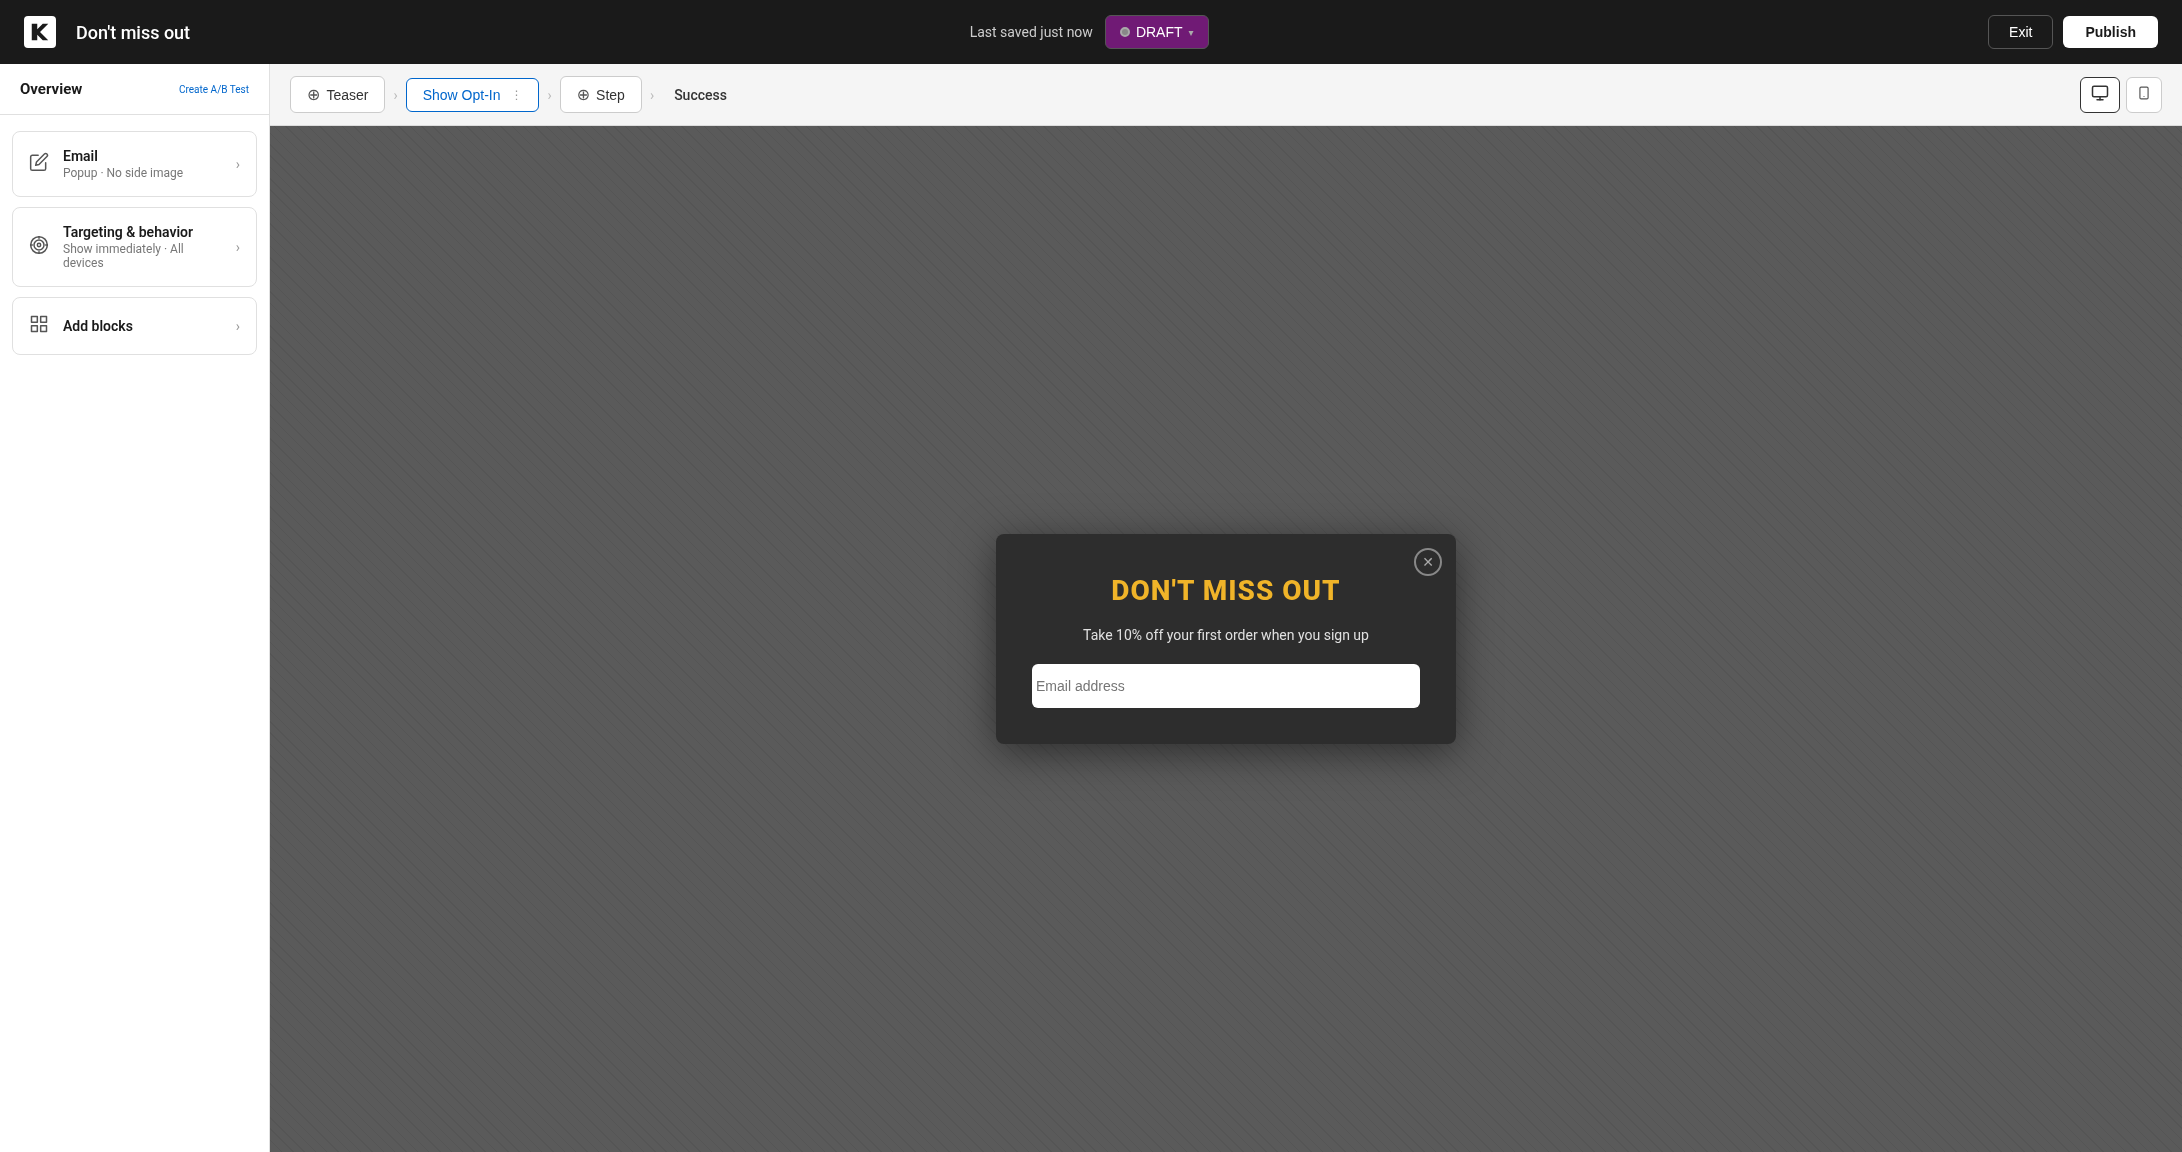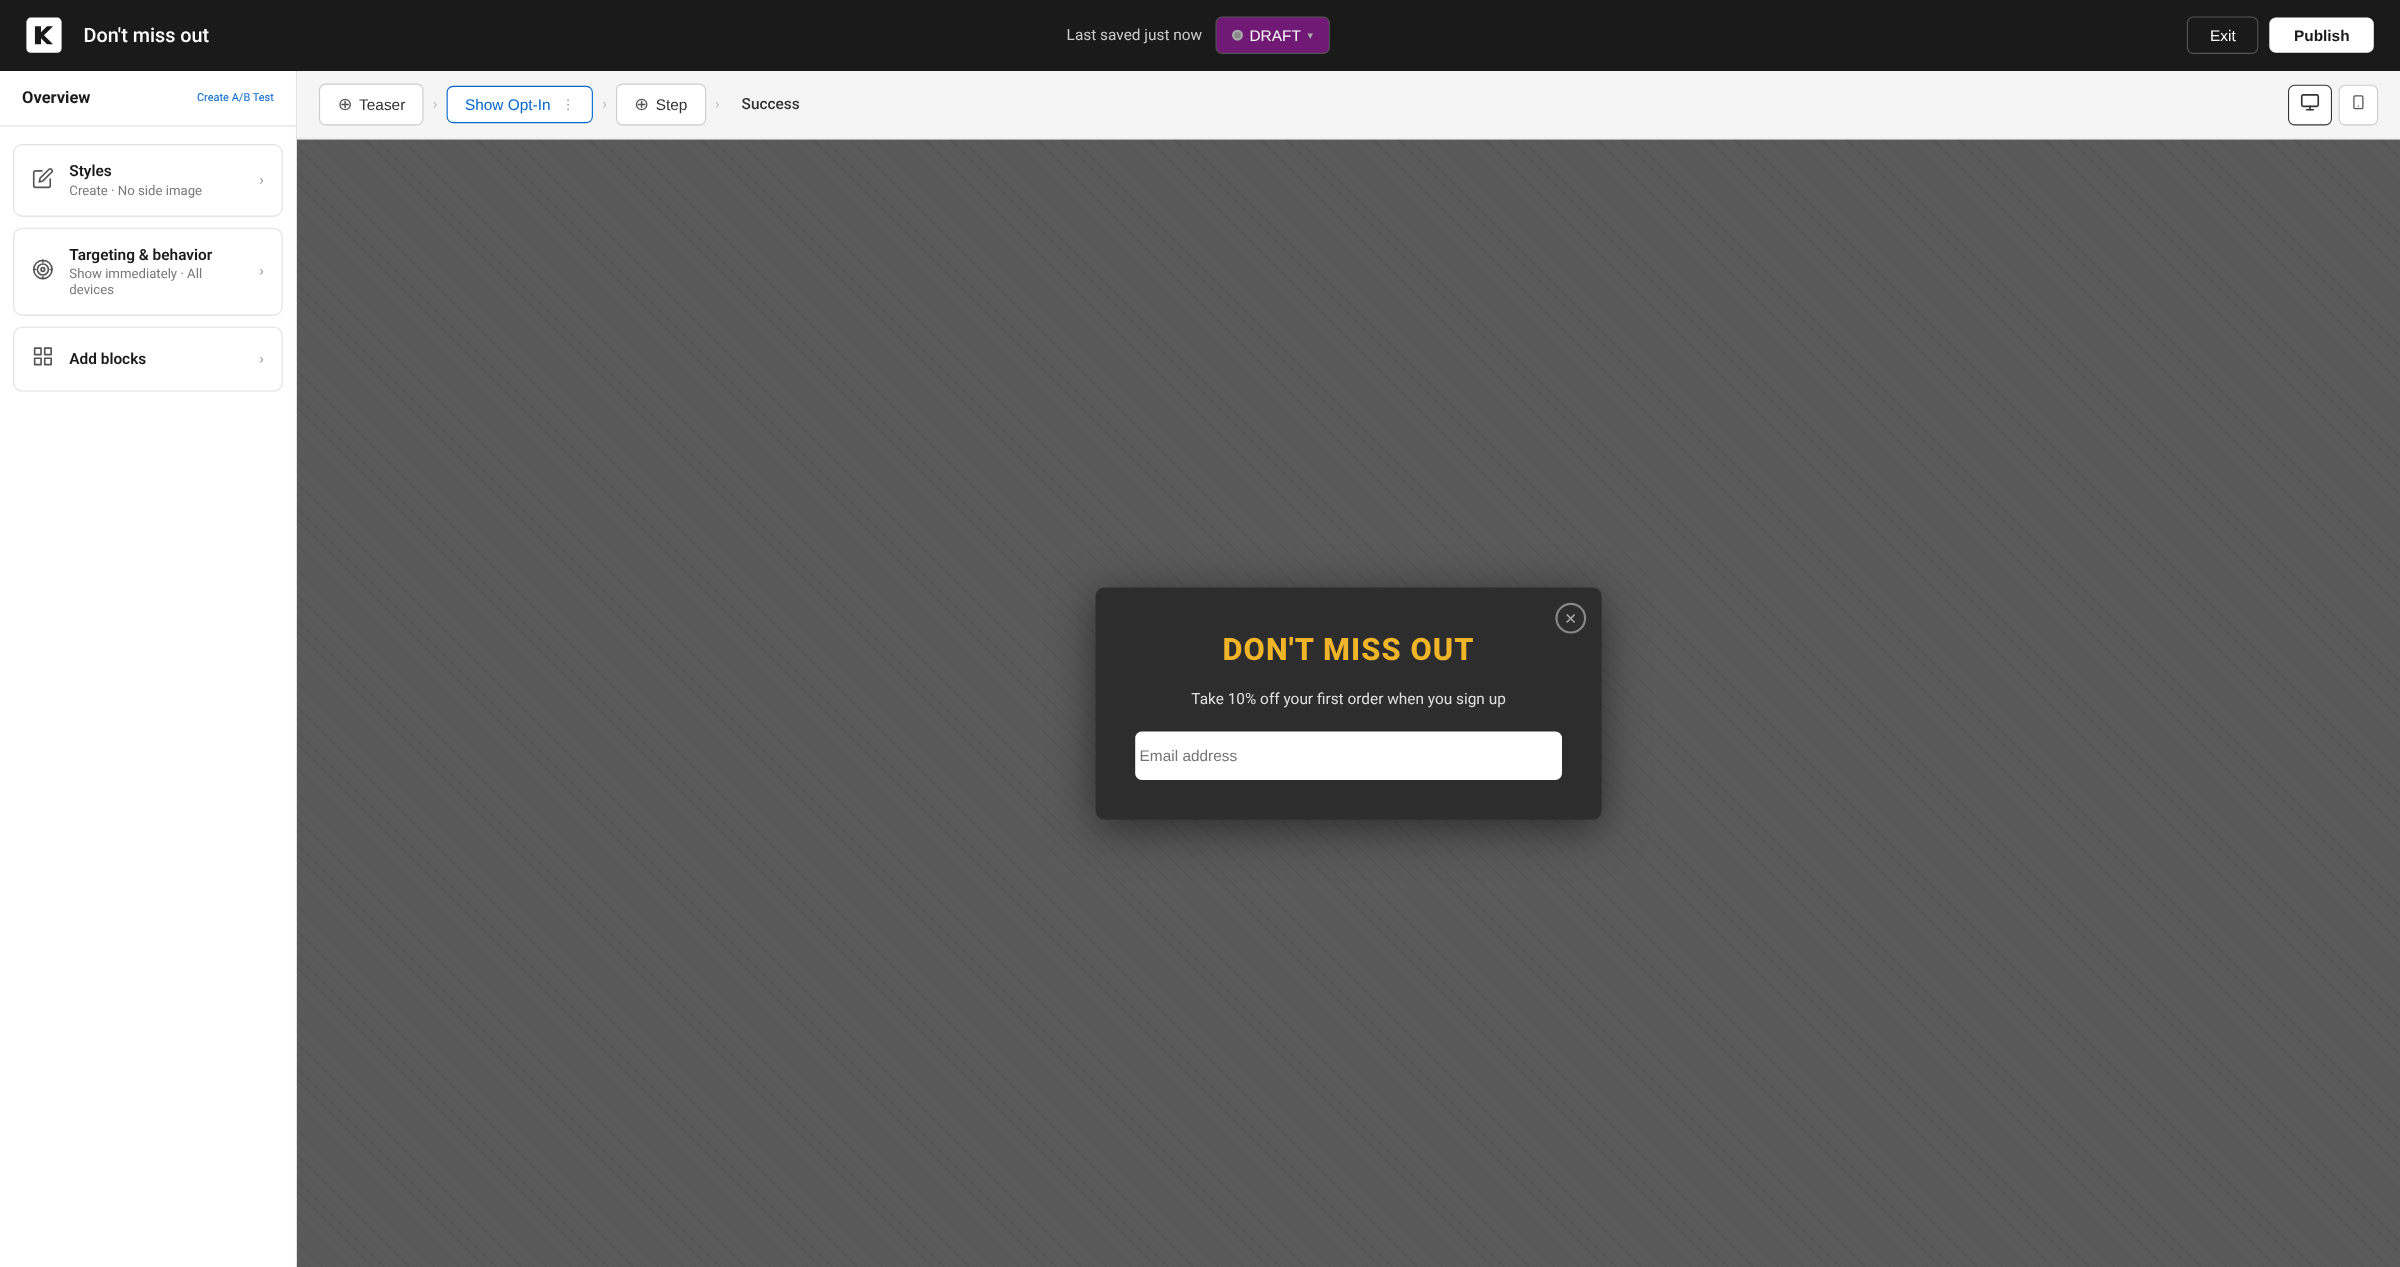--- a/index.html
+++ b/index.html
@@ -182,22 +182,22 @@
     <div class="sidebar-items">
 
       <div class="sidebar-item">
         <span class="sidebar-item-icon">
           <svg width="20" height="20" viewBox="0 0 24 24" fill="none" stroke="#555" stroke-width="1.8" stroke-linecap="round" stroke-linejoin="round">
             <path d="M11 4H4a2 2 0 0 0-2 2v14a2 2 0 0 0 2 2h14a2 2 0 0 0 2-2v-7"></path>
             <path d="M18.5 2.5a2.121 2.121 0 0 1 3 3L12 15l-4 1 1-4 9.5-9.5z"></path>
           </svg>
         </span>
         <div class="sidebar-item-text">
-          <div class="sidebar-item-title">Styles</div>
-          <div class="sidebar-item-subtitle">Create · No side image</div>
+          <div class="sidebar-item-title">Email</div>
+          <div class="sidebar-item-subtitle">Popup · No side image</div>
         </div>
         <span class="sidebar-item-chevron">›</span>
       </div>
 
       <div class="sidebar-item">
         <span class="sidebar-item-icon">
           <svg width="20" height="20" viewBox="0 0 24 24" fill="none" stroke="#555" stroke-width="1.8" stroke-linecap="round" stroke-linejoin="round">
             <circle cx="12" cy="12" r="10"></circle>
             <circle cx="12" cy="12" r="6"></circle>
             <circle cx="12" cy="12" r="2"></circle>

